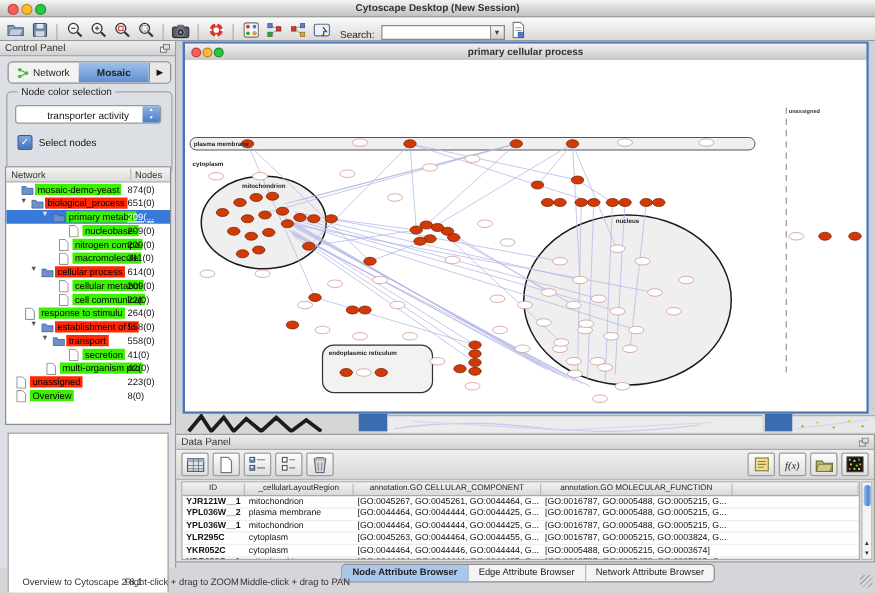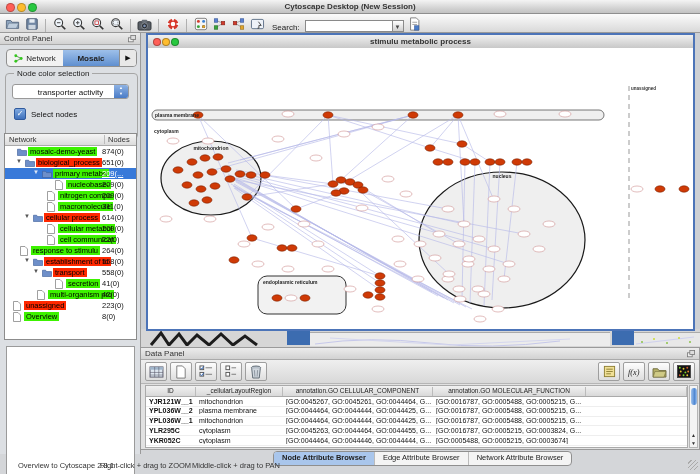--- a/index.html
+++ b/index.html
@@ -401,21 +401,21 @@
         <circle cx="45" cy="4" r="1" fill="#cddc39"></circle>
           <circle cx="56" cy="8" r="1" fill="#8bc34a"></circle>
         </svg>
     </div>
   </div>
   <div class="abs netwin">
     <div class="ntitle">
       <div class="abs nlight l-red" style="left:5px"></div>
       <div class="abs nlight l-yel" style="left:14px"></div>
       <div class="abs nlight l-grn" style="left:23px"></div>
-      <div class="wtitle">stimulu metabolic process</div>
+      <div class="wtitle">primary cellular process</div>
     </div>
     <div class="netcanvas" id="net-canvas"><svg viewBox="0 0 545 281" width="545" height="281">
           <rect x="4" y="62" width="452" height="10" rx="5" fill="#efefef" stroke="#555" stroke-width="0.8"></rect>
           <ellipse cx="63" cy="130" rx="50" ry="37" fill="#efefef" stroke="#1a1a1a" stroke-width="1.2"></ellipse>
           <ellipse cx="354" cy="192" rx="83" ry="68" fill="#efefef" stroke="#1a1a1a" stroke-width="1.2"></ellipse>
           <rect x="110" y="228" width="88" height="38" rx="9" fill="#f2f2f2" stroke="#333" stroke-width="1"></rect>
           <line x1="82" y1="128" x2="300" y2="252" stroke="#b6b9e8" stroke-width="0.7" opacity="0.9"></line>
           <line x1="84" y1="130" x2="306" y2="255" stroke="#b6b9e8" stroke-width="0.7" opacity="0.9"></line>
           <line x1="86" y1="132" x2="312" y2="257" stroke="#b6b9e8" stroke-width="0.7" opacity="0.9"></line>
           <line x1="88" y1="134" x2="318" y2="259" stroke="#b6b9e8" stroke-width="0.7" opacity="0.9"></line>

